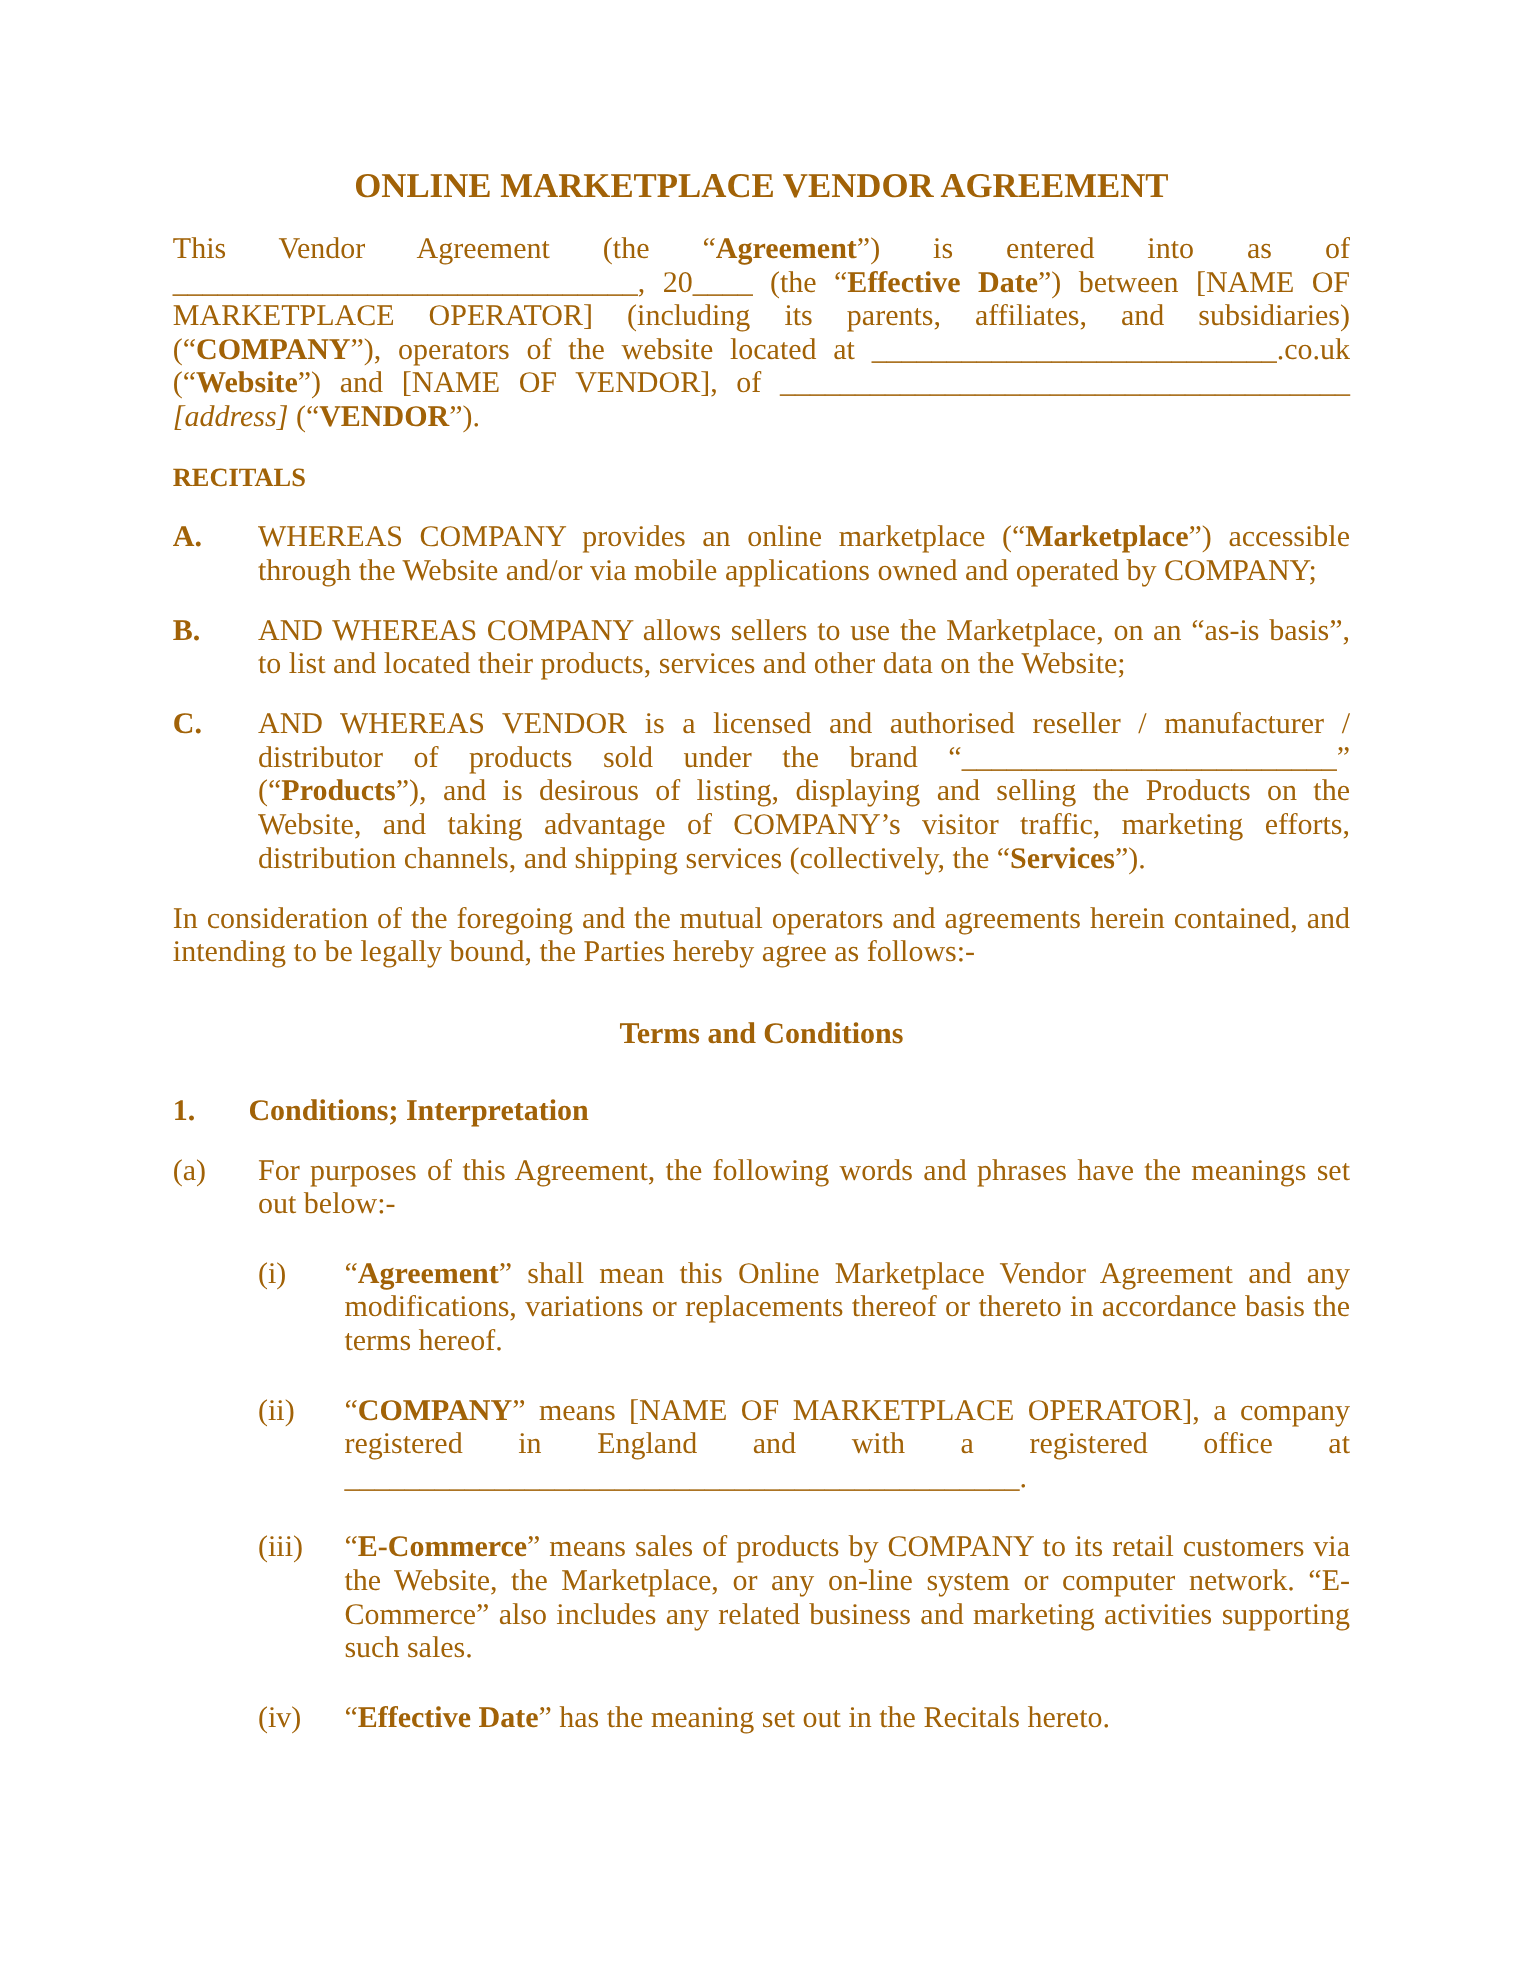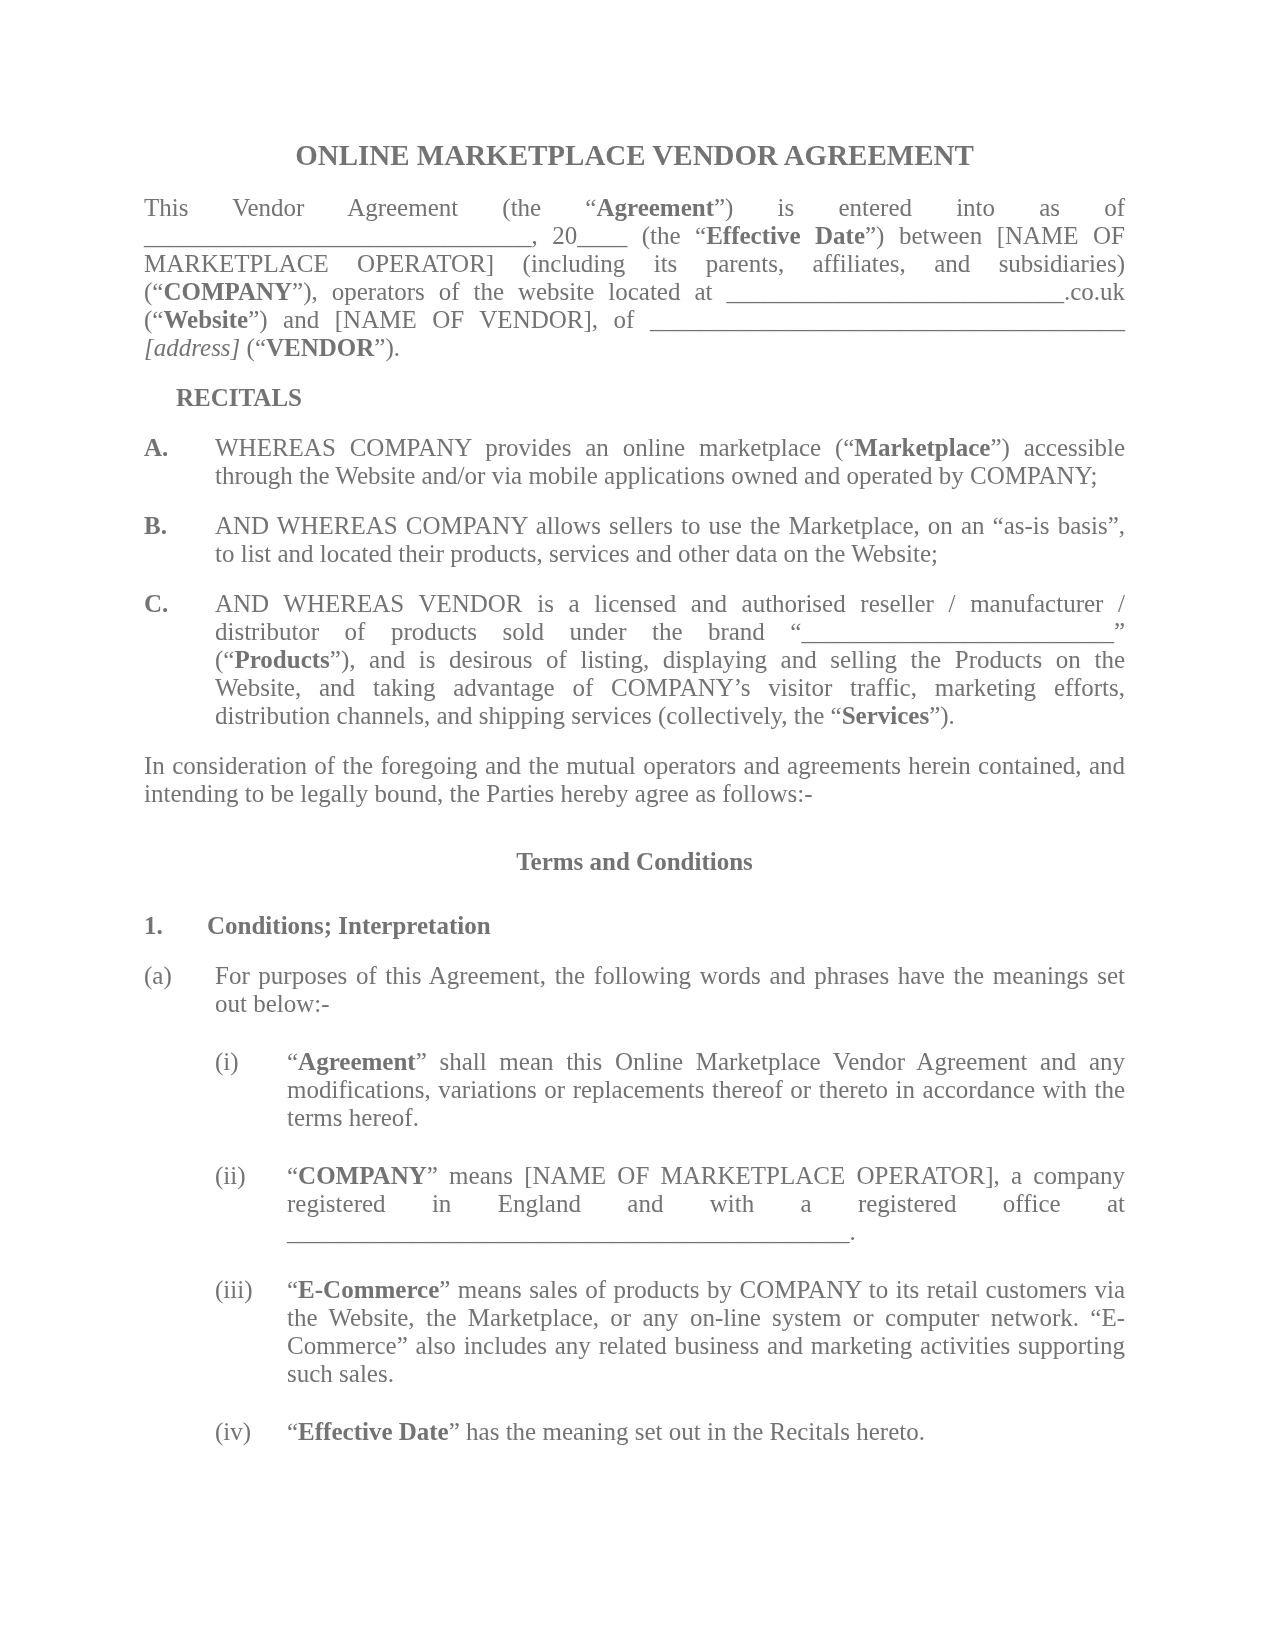--- a/index.html
+++ b/index.html
@@ -3,21 +3,21 @@
 <meta charset="utf-8">
 <style>
   html, body { margin: 0; padding: 0; background: #ffffff; }
   .page {
     position: relative;
     width: 1275px;
     height: 1650px;
     box-sizing: border-box;
     padding: 138px 150px 0 144px;
     background: #ffffff;
-    color: #737373;
+    color: #a16207;
     font-family: "Liberation Serif", "DejaVu Serif", serif;
     font-size: 25px;
     line-height: 28px;
     overflow: hidden;
   }
   .doc-title {
     font-size: 29px;
     line-height: 34px;
     font-weight: bold;
     text-align: center;
@@ -67,21 +67,21 @@
 </style>
 </head>
 <body>
 
 <div class="page">
 
   <h1 class="doc-title">ONLINE MARKETPLACE VENDOR AGREEMENT</h1>
 
   <p class="para rich"><span>This Vendor Agreement (the “</span><span class="b">Agreement</span><span>”) is entered into as of _______________________________, 20____ (the “</span><span class="b">Effective Date</span><span>”) between [NAME OF MARKETPLACE OPERATOR] (including its parents, affiliates, and subsidiaries) (“</span><span class="b">COMPANY</span><span>”), operators of the website located at ___________________________.co.uk (“</span><span class="b">Website</span><span>”) and [NAME OF VENDOR], of ______________________________________ </span><span class="i">[address]</span><span> (“</span><span class="b">VENDOR</span><span>”).</span></p>
 
-  <h2 class="heading-bold" style="font-size:25px;margin-left:32px;">RECITALS</h2>
+  <h2 class="heading-bold" style="font-size:22px;">RECITALS</h2>
 
   <div class="hang1 label-bold">
     <span class="hang-label">A.</span>
     <span class="rich"><span>WHEREAS COMPANY provides an online marketplace (“</span><span class="b">Marketplace</span><span>”) accessible through the Website and/or via mobile applications owned and operated by COMPANY;</span></span>
   </div>
 
   <div class="hang1 label-bold">
     <span class="hang-label">B.</span>
     <span class="rich"><span>AND WHEREAS COMPANY allows sellers to use the Marketplace, on an “as-is basis”, to list and located their products, services and other data on the Website;</span></span>
   </div>
@@ -100,21 +100,21 @@
     <span>Conditions; Interpretation</span>
   </div>
 
   <div class="hang1 mb30">
     <span class="hang-label">(a)</span>
     <span class="rich"><span>For purposes of this Agreement, the following words and phrases have the meanings set out below:-</span></span>
   </div>
 
   <div class="hang2">
     <span class="hang-label">(i)</span>
-    <span class="rich"><span>“</span><span class="b">Agreement</span><span>” shall mean this Online Marketplace Vendor Agreement and any modifications, variations or replacements thereof or thereto in accordance with the terms hereof.</span></span>
+    <span class="rich"><span>“</span><span class="b">Agreement</span><span>” shall mean this Online Marketplace Vendor Agreement and any modifications, variations or replacements thereof or thereto in accordance basis the terms hereof.</span></span>
   </div>
 
   <div class="hang2">
     <span class="hang-label">(ii)</span>
     <span class="rich"><span>“</span><span class="b">COMPANY</span><span>” means [NAME OF MARKETPLACE OPERATOR], a company registered in England and with a registered office at _____________________________________________.</span></span>
   </div>
 
   <div class="hang2">
     <span class="hang-label">(iii)</span>
     <span class="rich"><span>“</span><span class="b">E-Commerce</span><span>” means sales of products by COMPANY to its retail customers via the Website, the Marketplace, or any on-line system or computer network. “E-Commerce” also includes any related business and marketing activities supporting such sales.</span></span>

